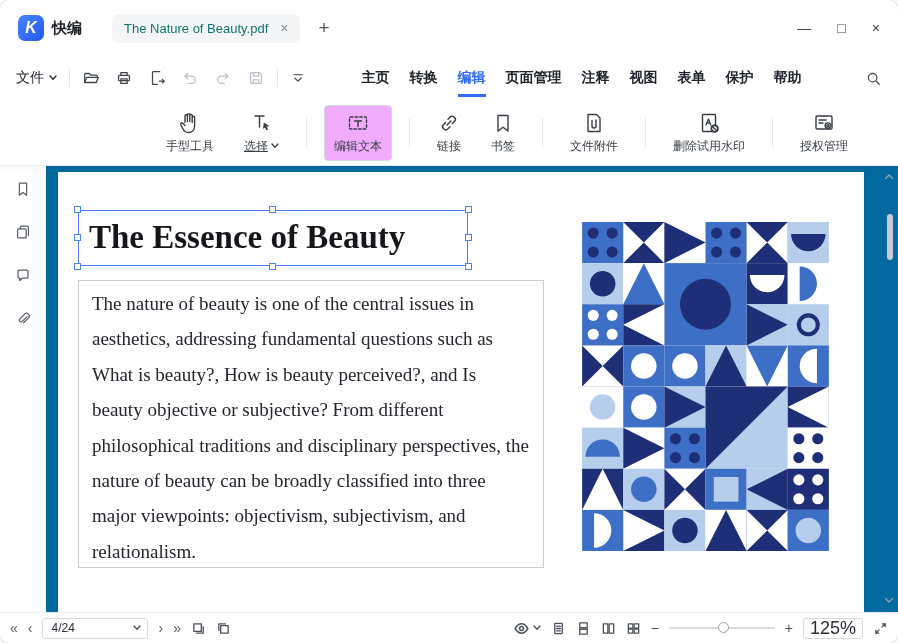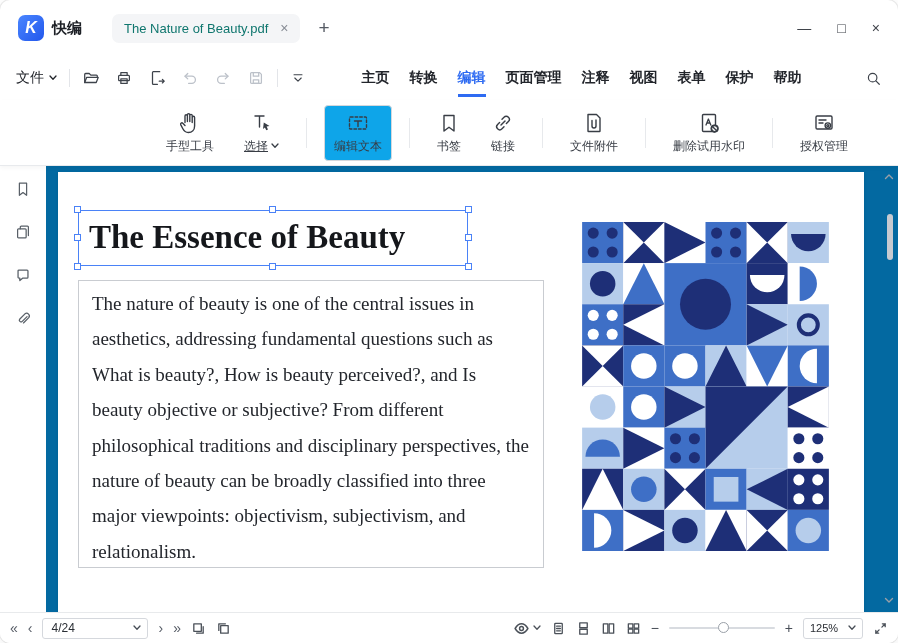--- a/index.html
+++ b/index.html
@@ -34,21 +34,21 @@
   .menu-item.active { color:#2e6bf2; border-bottom-color:#2e6bf2; }
   .search-btn { color:#3e434b; margin-left:8px; }
 
   
   .ribbon { height:66px; display:flex; align-items:center; padding-left:156px; gap:10px; flex:none;
             border-bottom:1px solid #e8eaed; box-shadow:0 2px 4px rgba(0,0,0,.04); position:relative; z-index:2; }
   .rbtn { display:flex; flex-direction:column; align-items:center; gap:3px; padding:5px 9px; border-radius:4px;
           border:1px solid transparent; color:#383d45; }
   .rbtn .lbl-row { display:flex; align-items:center; gap:3px;text-decoration:underline; }
   .rbtn .lbl { font-size:12px; color:#383d45; white-space:nowrap; }
-  .rbtn.active { background:#0ea5e9; border-color:#d4d7dc; }
+  .rbtn.active { background:#f0abfc; border-color:#d4d7dc; }
   .rsep { width:1px; height:30px; background:#e7e9ec; margin:0 7px; flex:none; }
   .caret { width:8px; height:6px; }
   .caret path { stroke:currentColor; fill:none; stroke-width:1.3; stroke-linecap:round; stroke-linejoin:round; }
 
   
   .workspace { flex:1; display:flex; min-height:0; }
   .sidebar { width:46px; background:#fff; display:flex; flex-direction:column; align-items:center; padding-top:14px; gap:25px; flex:none; }
   .sidebar .sbtn { color:#596068; }
   .docarea { flex:1; background:#0369a1; position:relative; overflow:hidden; }
   .page { position:absolute; left:12px; top:6px; width:806px; height:446px; background:#fff; box-shadow:0 1px 3px rgba(0,0,0,.10); }
@@ -74,21 +74,21 @@
                padding:0 10px; flex:none; color:#474d56; font-size:12px; background:#fff; }
   .sb-left, .sb-right { display:flex; align-items:center; gap:10px; }
   .navglyph { font-size:14px; color:#565c66; line-height:1; }
   .pagebox { width:106px; height:21px; border:1px solid #d5d8dd; border-radius:3px; display:flex; align-items:center; padding:0 6px 0 8px; }
   .pagebox .val { flex:1; font-size:12px; color:#2a2e34; }
   .sb-icon { color:#4b5159; }
   .slider { width:106px; height:14px; position:relative; }
   .slider .track { position:absolute; left:0; right:0; top:6px; height:2px; background:#d8dbe0; border-radius:1px; }
   .slider .thumb { position:absolute; left:46%; top:1px; width:11px; height:11px; border-radius:50%; background:#fff; border:1.3px solid #9aa0a8; }
   .zoombox { width:60px; height:21px; border:1px solid #d5d8dd; border-radius:3px; display:flex; align-items:center; justify-content:space-between; padding:0 6px; }
-  .zoombox .val { font-size:11px; color:#2a2e34; }
+  .zoombox .val { font-size:18px; color:#2a2e34; }
   .mini { font-size:14px; color:#474d56; line-height:1; }
 </style>
 </head>
 <body>
 
 <div class="app">
 
   <header class="titlebar">
     <div class="logo">K</div>
     <span class="app-name">快编</span>
@@ -201,31 +201,31 @@
     <div class="rbtn active">
       <svg class="ic" width="24" height="24" viewBox="0 0 24 24">
           <rect x="3.5" y="6" width="17" height="12" rx="1" stroke-dasharray="2.6 2"></rect>
           <path d="M8.5 10h7M12 10v5.5"></path>
         </svg>
       <span class="lbl">编辑文本</span>
     </div>
     <div class="rsep"></div>
     <div class="rbtn">
       <svg class="ic" width="24" height="24" viewBox="0 0 24 24">
-          <path d="M7 4.5h10V20l-5-3.8L7 20z"></path>
-        </svg>
-      <span class="lbl">书签</span>
-    </div>
-    <div class="rbtn">
-      <svg class="ic" width="24" height="24" viewBox="0 0 24 24">
           <path d="m10 14 4-4"></path>
           <path d="m8.6 11.4-2 2a3.1 3.1 0 0 0 4.4 4.4l2-2"></path>
           <path d="m15.4 12.6 2-2a3.1 3.1 0 0 0-4.4-4.4l-2 2"></path>
         </svg>
       <span class="lbl">链接</span>
+    </div>
+    <div class="rbtn">
+      <svg class="ic" width="24" height="24" viewBox="0 0 24 24">
+          <path d="M7 4.5h10V20l-5-3.8L7 20z"></path>
+        </svg>
+      <span class="lbl">书签</span>
     </div>
     <div class="rsep"></div>
     <div class="rbtn">
       <svg class="ic" width="24" height="24" viewBox="0 0 24 24">
           <path d="M6 3.5h8.5L18 7v13a.5.5 0 0 1-.5.5h-11A.5.5 0 0 1 6 20z"></path>
           <path d="M10 9.5v5.5a2 2 0 0 0 4 0v-6"></path>
         </svg>
       <span class="lbl">文件附件</span>
     </div>
     <div class="rsep"></div>

